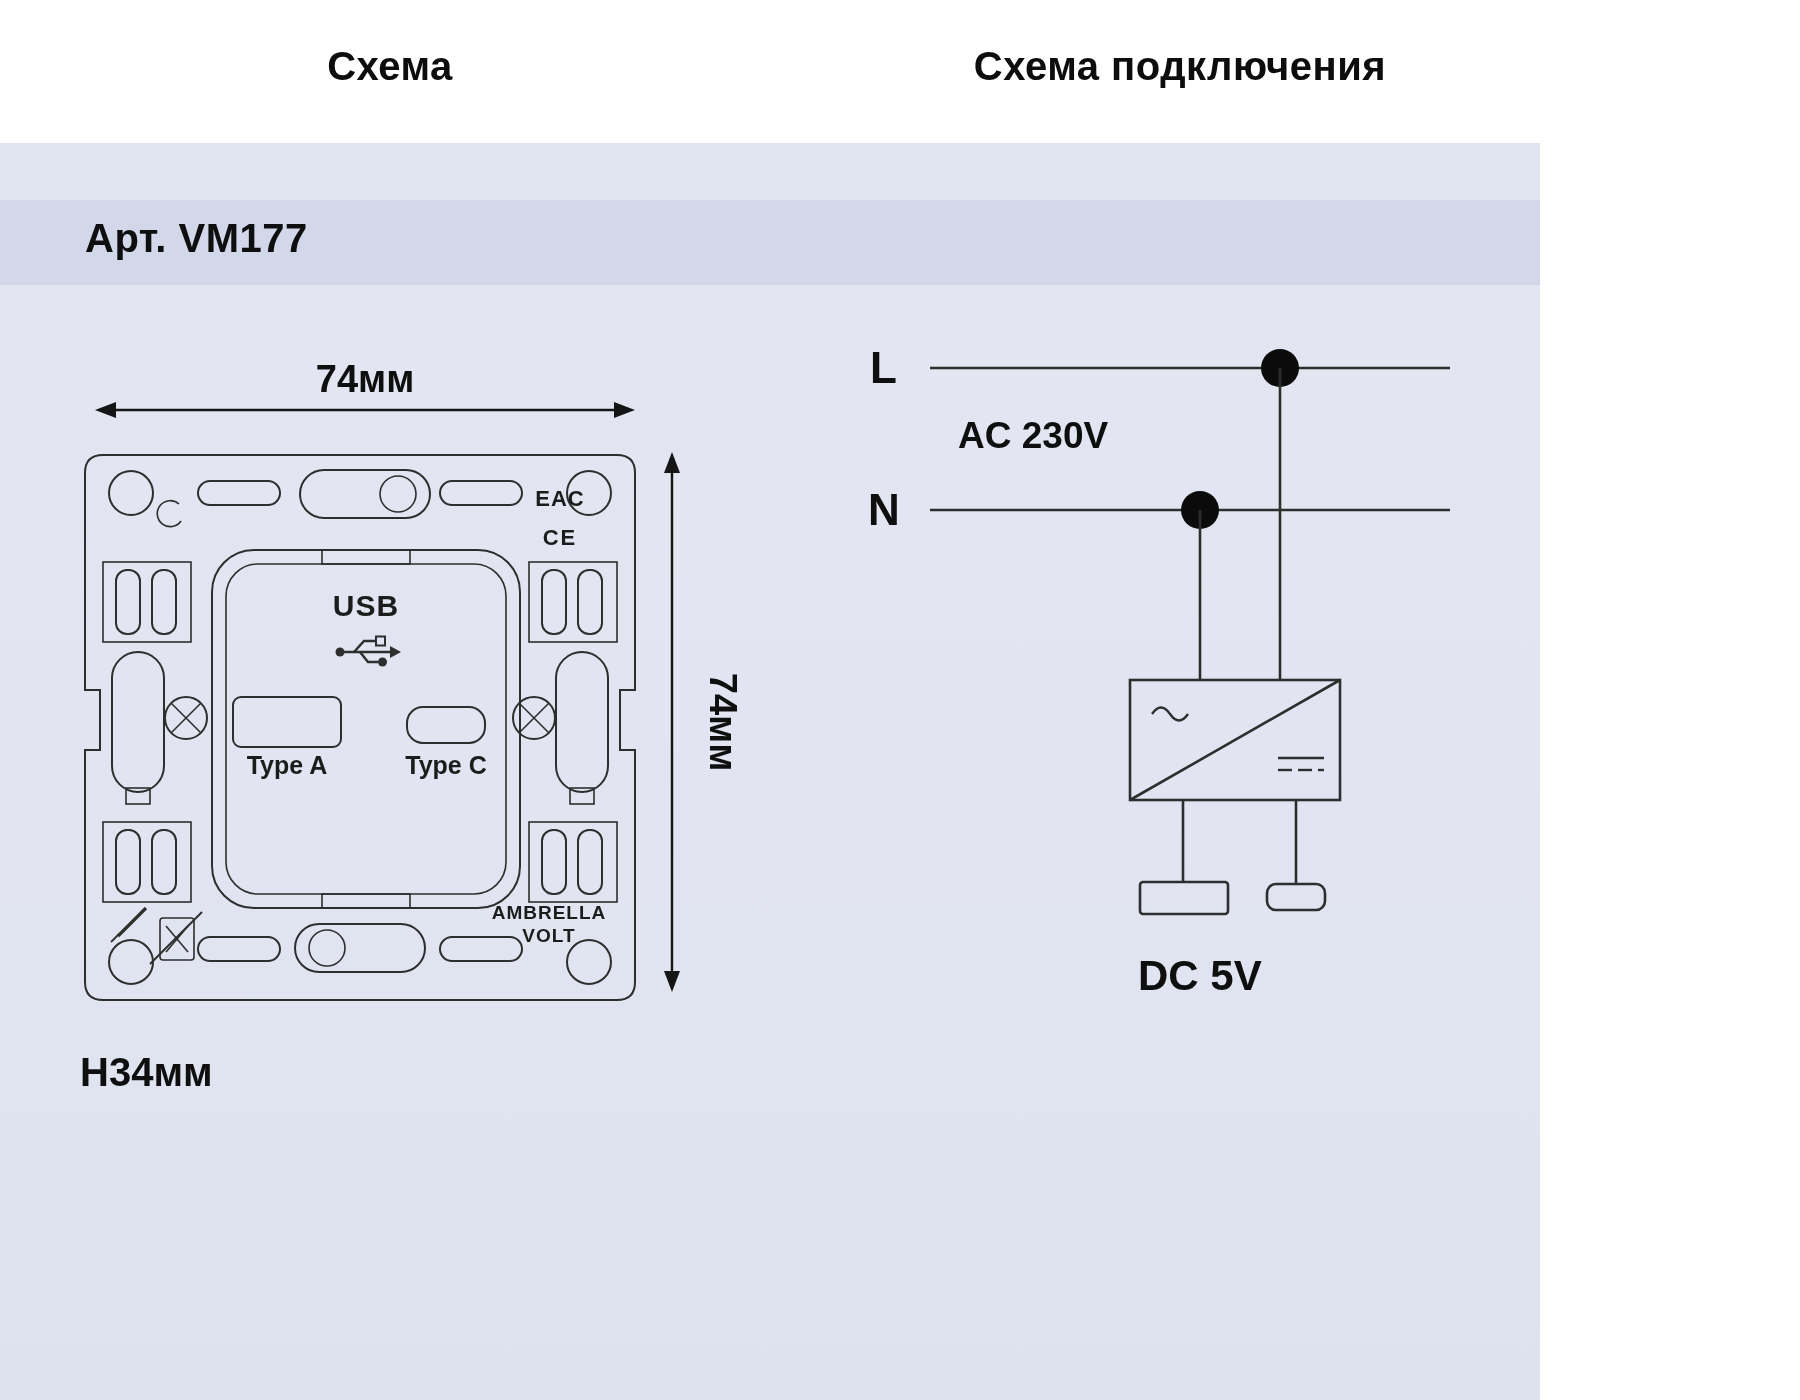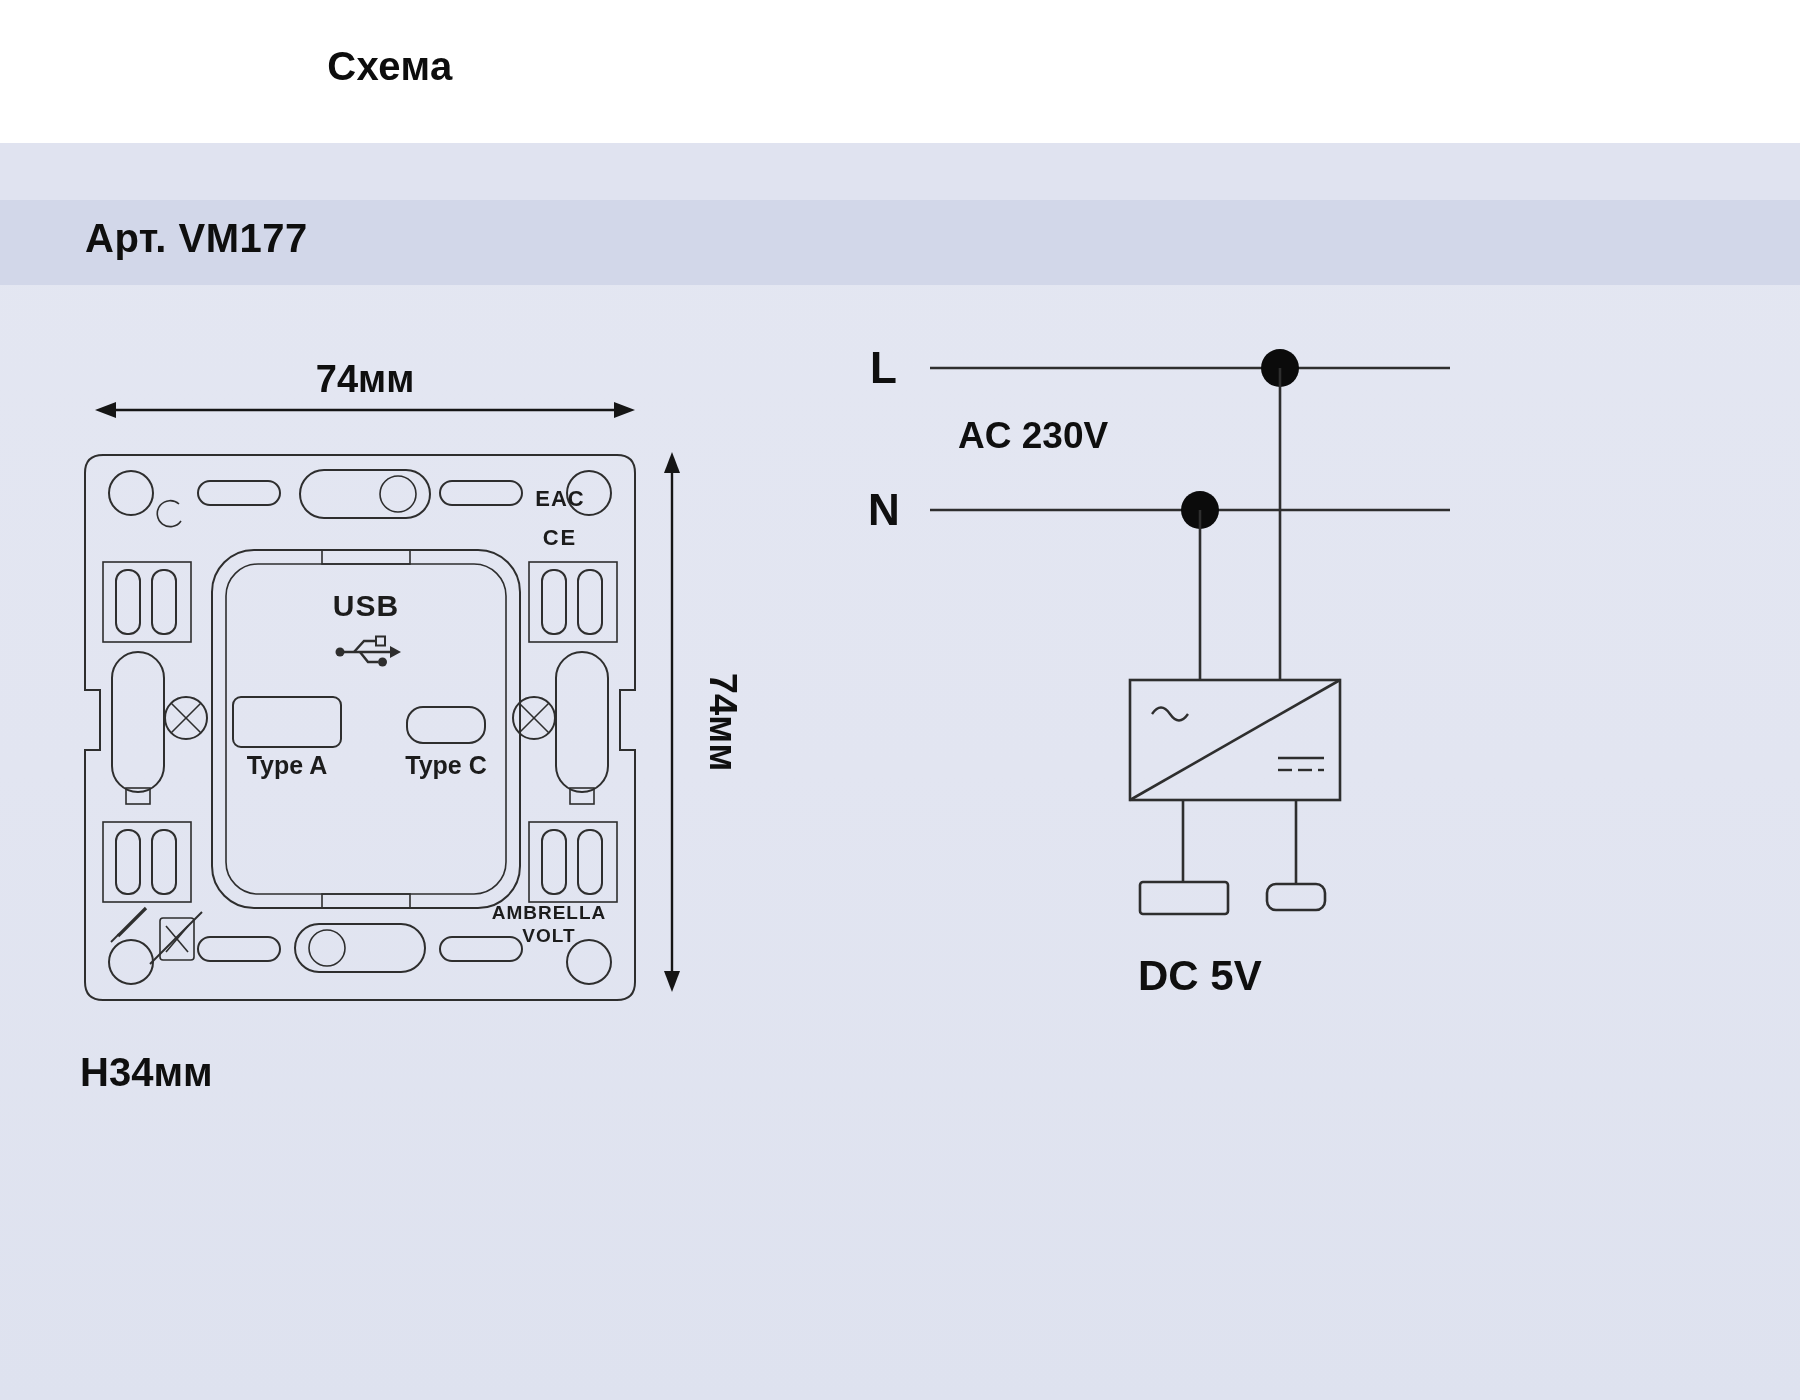--- a/index.html
+++ b/index.html
@@ -1,17 +1,17 @@
 <!DOCTYPE html>
 <html><head>
 <meta charset="utf-8">
 <style>
   html,body{margin:0;padding:0;}
   body{font-family:"Liberation Sans",sans-serif;background:#ffffff;}
-  .canvas{position:relative;width:1800px;height:1400px;overflow:hidden;
+  .canvas{position:relative;width:1540px;height:1400px;overflow:hidden;
           background:linear-gradient(180deg,#e4e7f2 0%,#e2e5f1 55%,#dee2ef 100%);}
   .band{position:absolute;left:0;width:1800px;}
   .band-white{top:0;height:143px;background:#ffffff;}
   .band-light{top:143px;height:57px;background:#e0e3f0;}
   .band-article{top:200px;height:85px;background:#d2d7e9;}
   .panel-title{position:absolute;top:44px;font-size:40px;font-weight:600;color:#0d0d0d;text-align:center;letter-spacing:0.5px;}
   .panel-title.left{left:0;width:780px;}
   .panel-title.right{left:780px;width:800px;}
   .article{position:absolute;top:216px;left:85px;font-size:40px;font-weight:600;color:#0f0f0f;letter-spacing:0.5px;text-align:right;}
   svg{position:absolute;}
@@ -28,20 +28,21 @@
 </head>
 <body>
 
 <div class="canvas">
 
   <div class="band band-white"></div>
   <div class="band band-light"></div>
   <div class="band band-article"></div>
 
   <div class="panel-title left">Схема</div>
+  <div class="panel-title right">Схема подключения</div>
 
   <div class="article">Арт. VM177</div>
 
   <svg class="svg-mech" width="720" height="780" viewBox="60 340 720 780">
 
     <g>
       <line class="dim" x1="112" y1="410" x2="618" y2="410"></line>
       <polygon class="dimhead" points="95,410 116,402 116,418"></polygon>
       <polygon class="dimhead" points="635,410 614,402 614,418"></polygon>
       <text class="svgtext" x="365" y="392" font-size="38" font-weight="600" text-anchor="middle">74мм</text>

